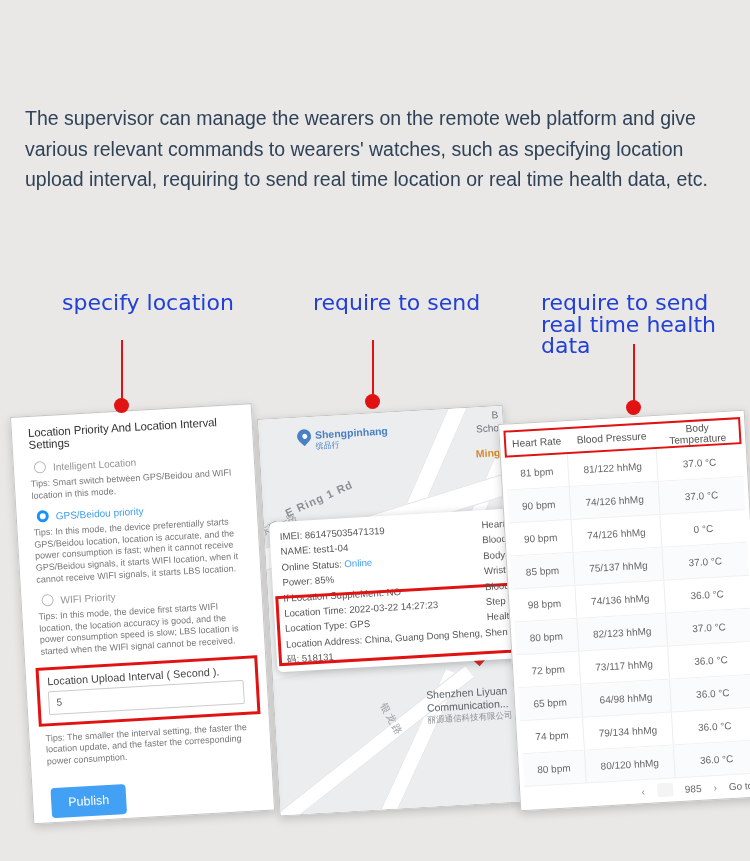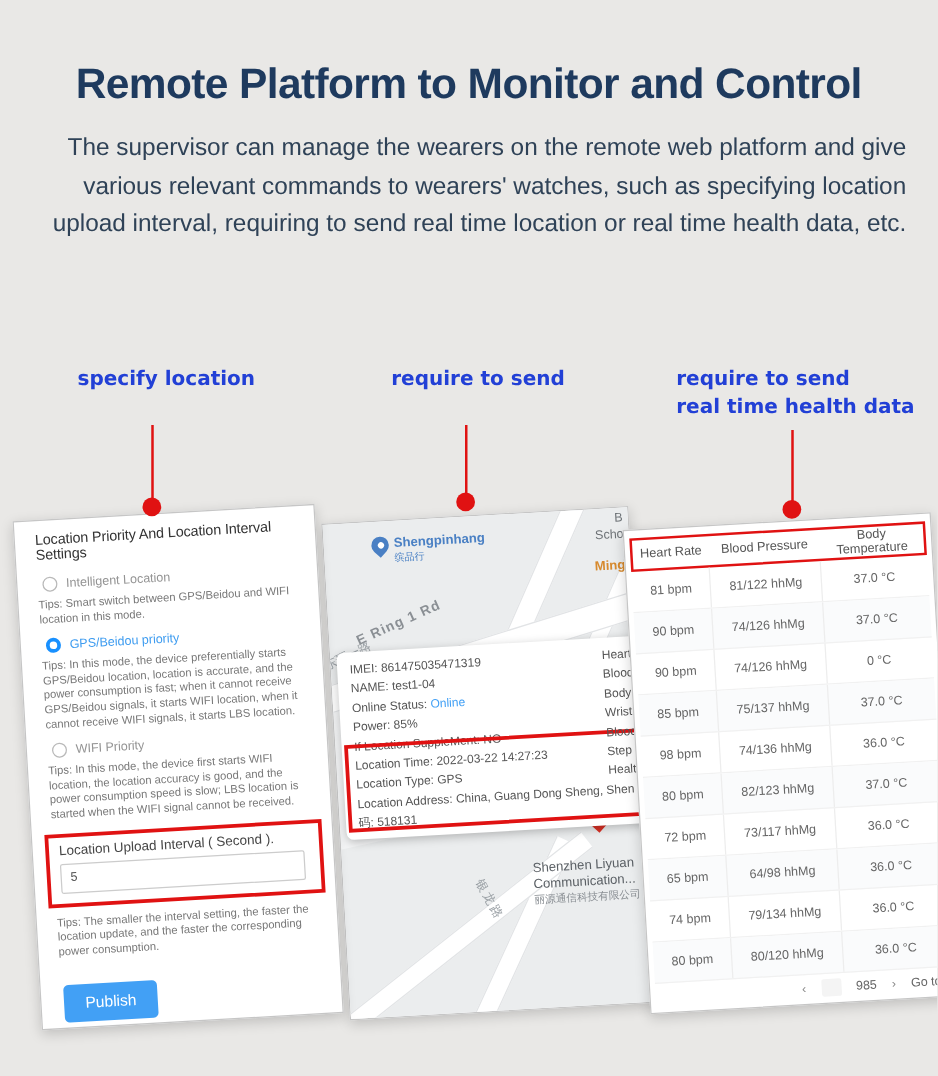--- a/index.html
+++ b/index.html
@@ -3,26 +3,26 @@
 <meta charset="utf-8">
 <style>
   * { margin:0; padding:0; box-sizing:border-box; }
   html,body { width:750px; }
   body { font-family:"Liberation Sans", sans-serif; background:#e9e8e6; }
   .canvas { position:relative; width:750px; height:861px; background:#e9e8e6; overflow:hidden; }
 
   
   .title { position:absolute; top:48px; left:0; width:750px; text-align:center;
            font-size:34px; font-weight:bold; color:#1e3a5e; letter-spacing:-0.5px; }
-  .desc  { position:absolute; top:103px; left:25px; width:700px; text-align:right;
+  .desc  { position:absolute; top:103px; left:25px; width:700px; text-align:left;
            font-size:19.5px; line-height:30.5px; color:#2f4257; }
 
   
   .callout { position:absolute; font-family:"DejaVu Sans", sans-serif;
-             font-size:16px; line-height:21.5px; font-weight:700; color:#2240d6; }
+             font-size:22px; line-height:21.5px; font-weight:400; color:#2240d6; }
   .co1 { left:62px;  top:292px; }
   .co2 { left:313px; top:292px; }
   .co3 { left:541px; top:292px; }
   .pin-line { position:absolute; width:2px; background:#e01212; }
   .pl1 { left:121px; top:340px; height:64px; }
   .pl2 { left:372px; top:340px; height:60px; }
   .pl3 { left:633px; top:344px; height:62px; }
   .pin-dot { position:absolute; width:15px; height:15px; border-radius:50%; background:#e01212; z-index:6; }
   .pd1 { left:114px; top:398px; }
   .pd2 { left:365px; top:394px; }
@@ -100,21 +100,20 @@
   .tfoot { display:flex; justify-content:flex-end; align-items:center; gap:12px;
            height:22px; padding-right:8px; font-size:10px; color:#888; }
   .ghost { width:16px; height:14px; background:#f4f4f4; border-radius:2px; }
   .pg-page { color:#666; } .pg-goto { color:#666; }
 </style>
 </head>
 <body>
 
 <div class="canvas">
 
-  <div class="title">Remote Platform to Monitor and Control</div>
   <div class="desc">The supervisor can manage the wearers on the remote web platform and give various relevant commands to wearers' watches, such as specifying location upload interval, requiring to send real time location or real time health data, etc.</div>
 
   <div class="callout co1">
     <div>specify location</div>
   </div>
   <div class="callout co2">
     <div>require to send</div>
   </div>
   <div class="callout co3">
     <div>require to send</div>

